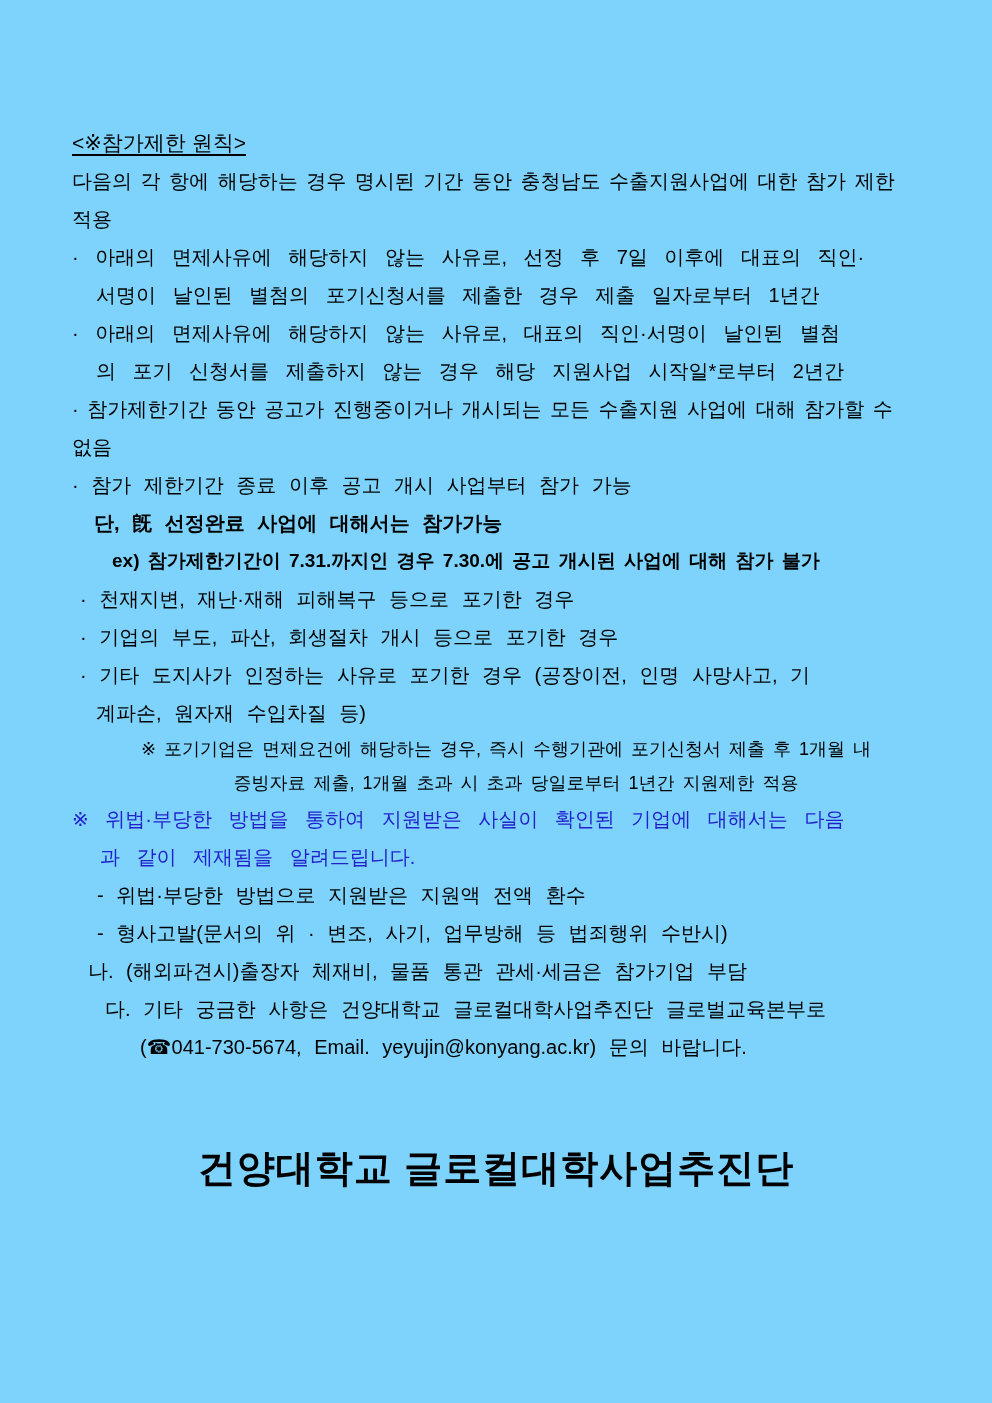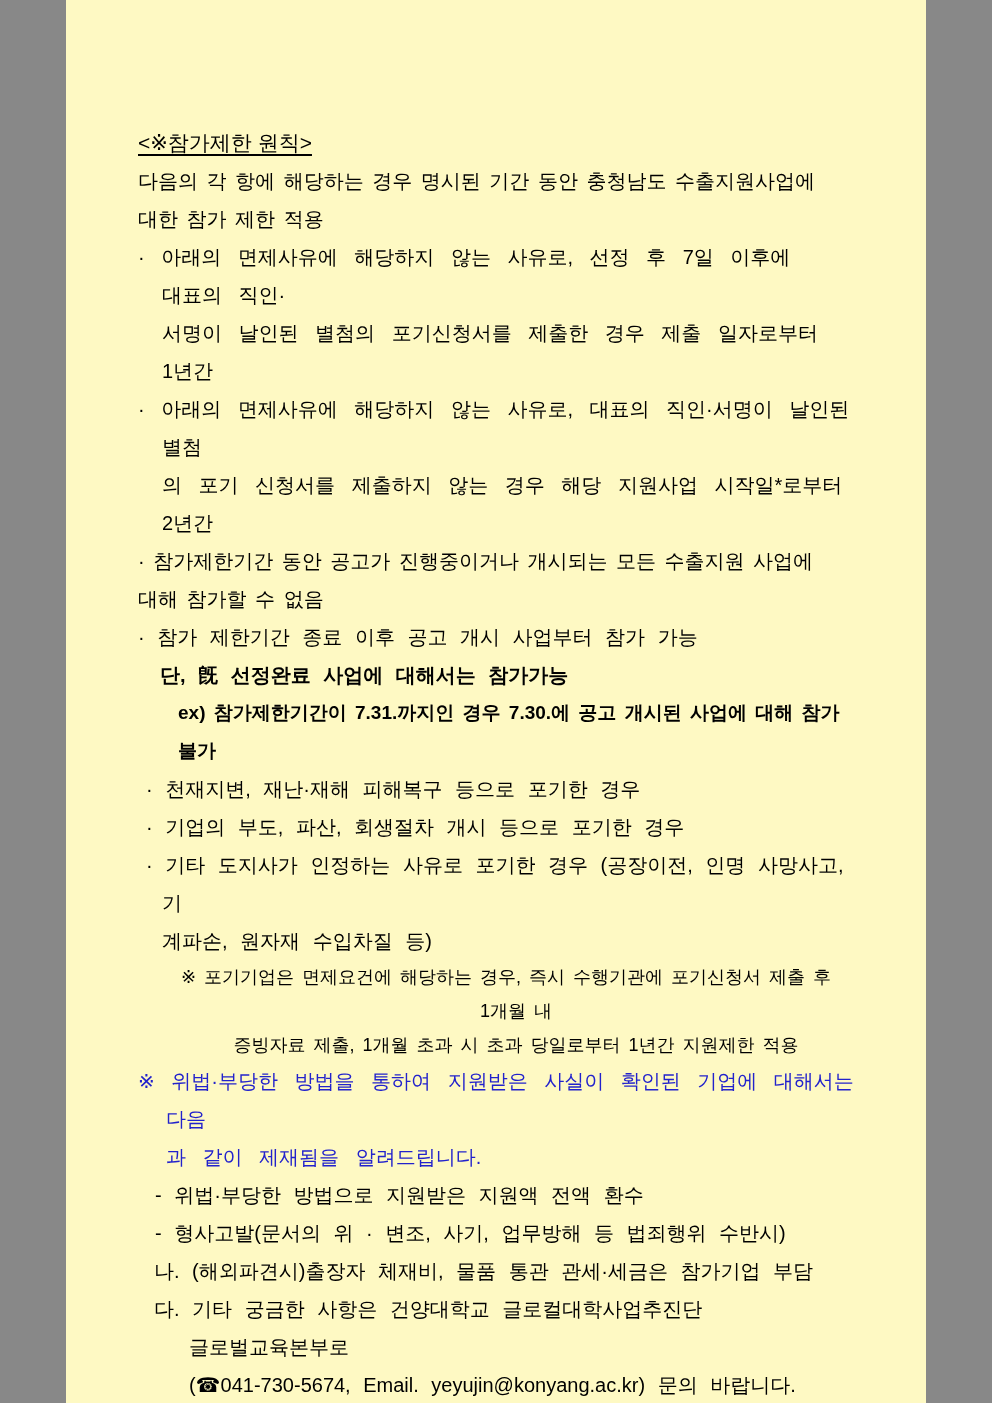--- a/index.html
+++ b/index.html
@@ -1,19 +1,19 @@
 <!DOCTYPE html>
 <html><head>
 <meta charset="utf-8">
 <style>
   html, body { margin: 0; padding: 0; background: #888; }
   .page {
-    width: 860px; height: 1403px;
+    width: 992px; height: 1403px;
     margin: 0 auto;
-    background: #fef9c3;
+    background: #7dd3fc;
     color: #000000;
     font-family: "Liberation Sans", "DejaVu Sans", sans-serif;
     overflow: hidden;
     box-sizing: border-box;
   }
   .content { padding: 124px 72px 0 72px; }
 
   .ln {
     margin: 0;
     font-size: 20px;
@@ -34,26 +34,26 @@
     font-size: 21px;
     line-height: 38px;
     font-weight: 400;
     margin: 13px 0 0 0;
   }
   
   .hang24 { padding-left: 24px; text-indent: -24px; }
   .hang16 { margin-left: 8px; padding-left: 16px; text-indent: -16px; }
   .hang20 { margin-left: 20px; padding-left: 20px; text-indent: -20px; text-align: center; }
   .hang28 { padding-left: 28px; text-indent: -28px; }
-  .hang35 { margin-left: 16px; padding-left: 35px; text-indent: -35px; }
+  .hang35 { margin-left: 33px; padding-left: 35px; text-indent: -35px; }
 
   .ind8  { margin-left: 8px; }
   .ind16 { margin-left: 16px; }
   .ind22 { margin-left: 22px; }
-  .ind33 { margin-left: 17px; }
+  .ind33 { margin-left: 25px; }
   .ind40 { margin-left: 40px; font-weight: bold; }
 
   .bold { font-weight: 700; }
   .small { font-size: 18px; line-height: 34px; }
   .smallish { font-size: 19px; }
   .blue { color: #2222CC; }
 
   .ws-sm { word-spacing: 3px; }
   .ws-md { word-spacing: 7px; }
   .ws-lg { word-spacing: 11px; }

